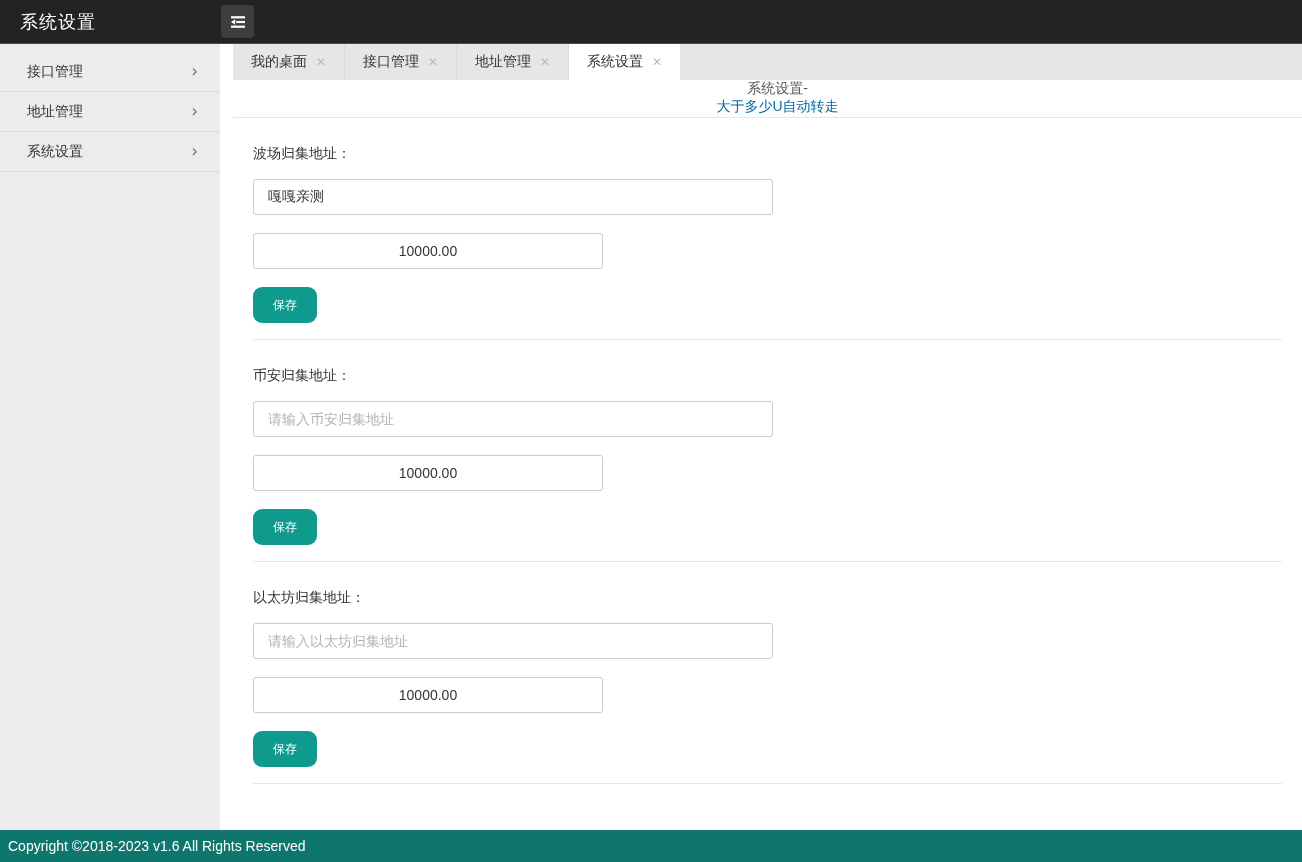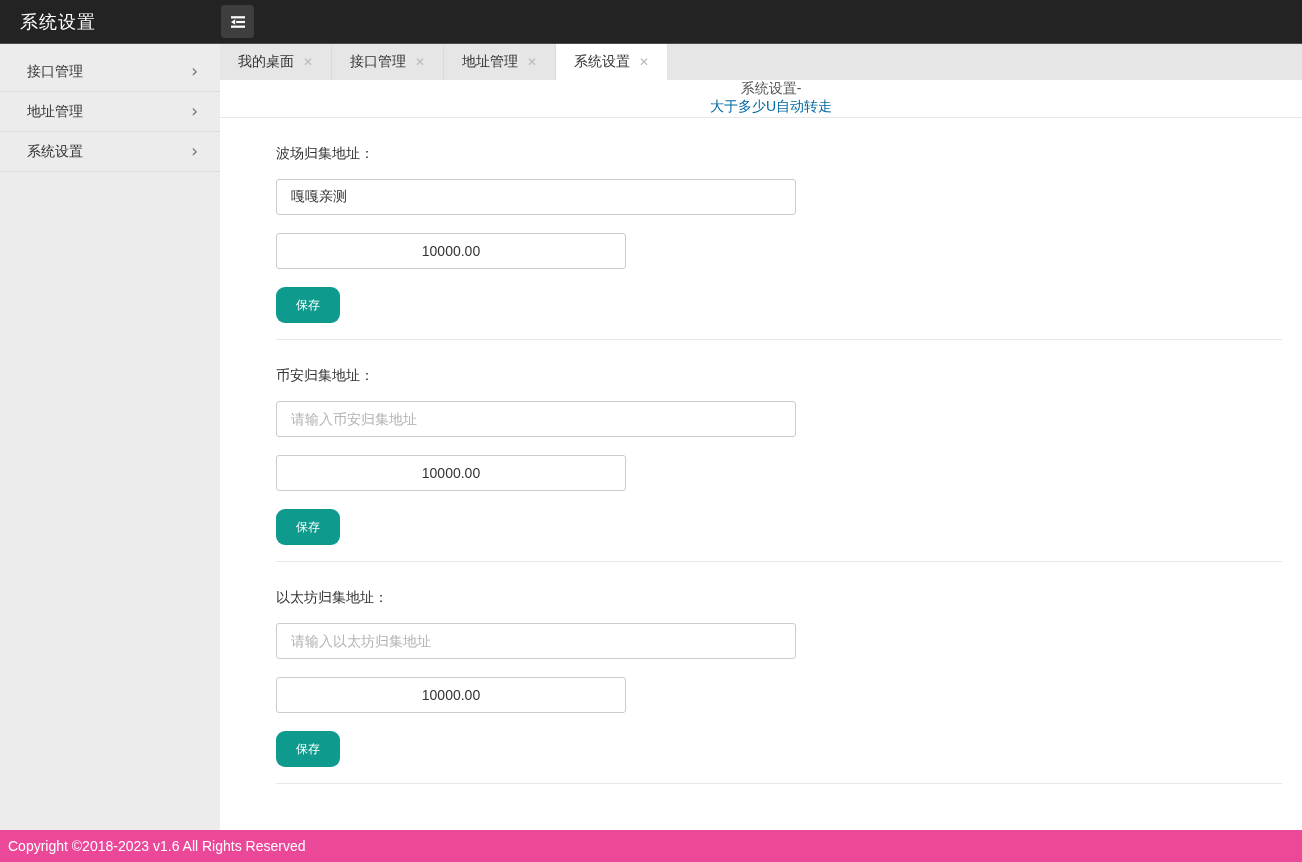--- a/index.html
+++ b/index.html
@@ -57,21 +57,21 @@
     cursor: pointer;
     color: #333;
   }
   .side-item .chev {
     color: #777;
     font-size: 17px;
     line-height: 1;
     font-family: "DejaVu Sans", sans-serif;
   }
 
-  .content { flex: 1; background: #fff; display: flex; flex-direction: column; }
+  .content { flex: 1; background: #fff; display: flex; flex-direction: column; padding-left: 13px; }
 
   
   .tabbar {
     height: 36px;
     background: #e6e6e6;
     display: flex;
     flex-shrink: 0;
   }
   .tab {
     width: 112px;
@@ -98,21 +98,21 @@
     align-items: center;
     padding-left: 20px;
     border-bottom: 1px solid #e7e7e7;
     flex-shrink: 0;
     flex-direction: column;
   }
   .breadcrumb .prefix { color: #555; }
   .breadcrumb .highlight { color: #0369a1; }
 
   
-  .form-area { padding: 0 20px; overflow: hidden; margin-left: 36px; }
+  .form-area { padding: 0 20px; overflow: hidden; }
   .section-label { margin-top: 27px; color: #333; }
   .addr-input, .amount-input {
     display: block;
     height: 36px;
     border: 1px solid #ccc;
     border-radius: 3px;
     padding: 0 14px;
     font-size: 14px;
     color: #333;
     background: #fff;
@@ -137,21 +137,21 @@
   }
   .section-divider {
     border: none;
     border-top: 1px solid #e8e8e8;
     margin-top: 16px;
   }
 
   
   .footer {
     height: 32px;
-    background: #ec4899;
+    background: #0f766e;
     color: #fff;
     display: flex;
     align-items: center;
     padding-left: 8px;
     font-size: 14px;
   }
 </style>
 </head>
 <body>
 

